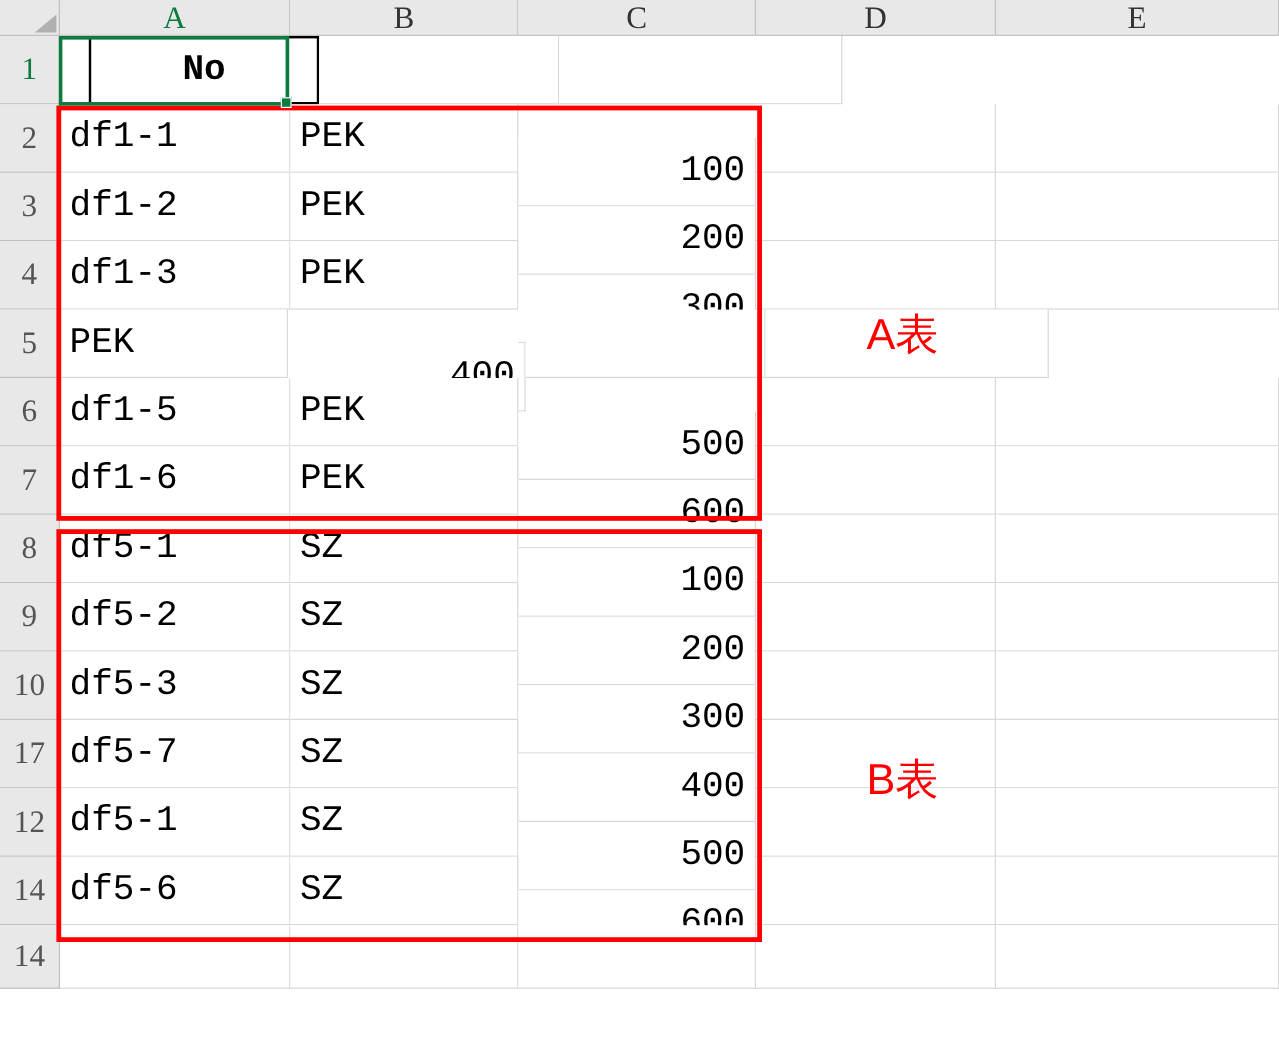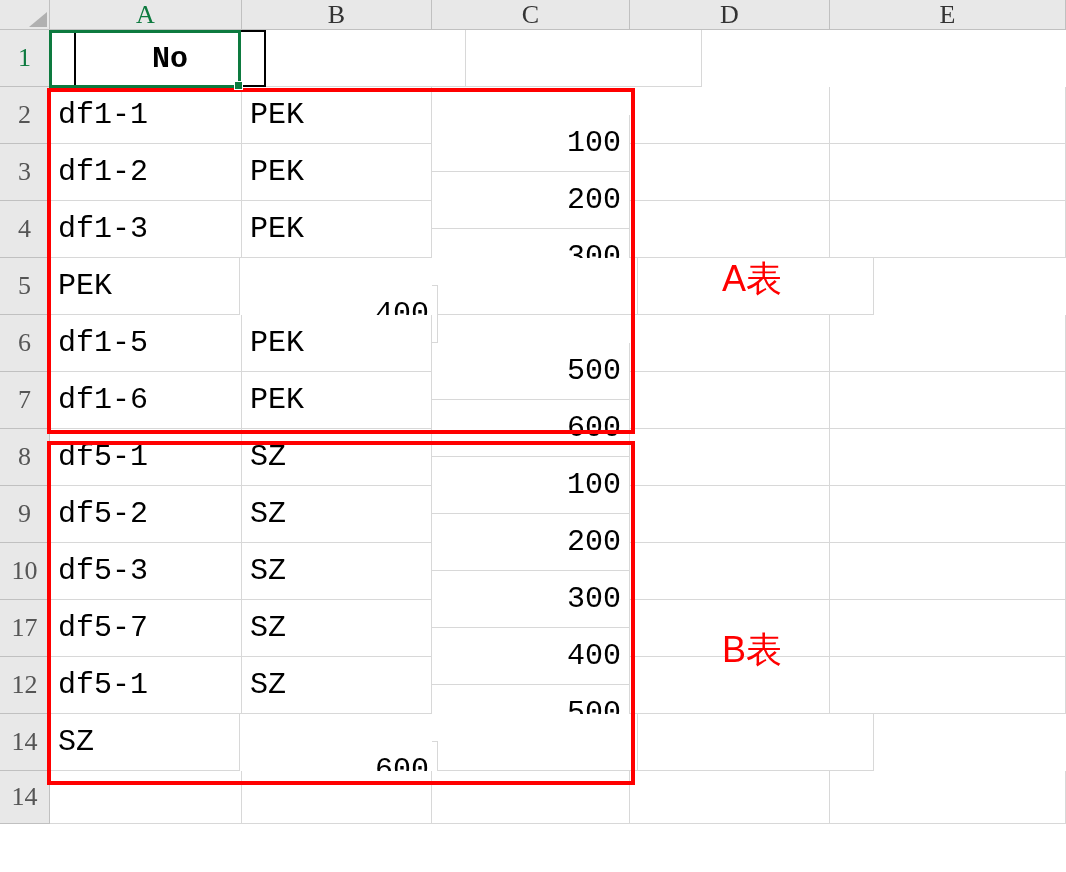--- a/index.html
+++ b/index.html
@@ -294,20 +294,21 @@
       <div class="row-header">12</div>
       <div class="cell col-a align-left">df5-1</div>
       <div class="cell col-b align-left">SZ</div>
       <div class="cell col-c align-right">500</div>
       <div class="cell col-d"></div>
       <div class="cell col-e"></div>
     </div>
 
     <div class="row">
       <div class="row-header">14</div>
+      <div class="cell col-a align-left">df5-6</div>
       <div class="cell col-b align-left">SZ</div>
       <div class="cell col-c align-right">600</div>
       <div class="cell col-d"></div>
       <div class="cell col-e"></div>
     </div>
 
     <div class="row row-14">
       <div class="row-header">14</div>
       <div class="cell col-a"></div>
       <div class="cell col-b"></div>

